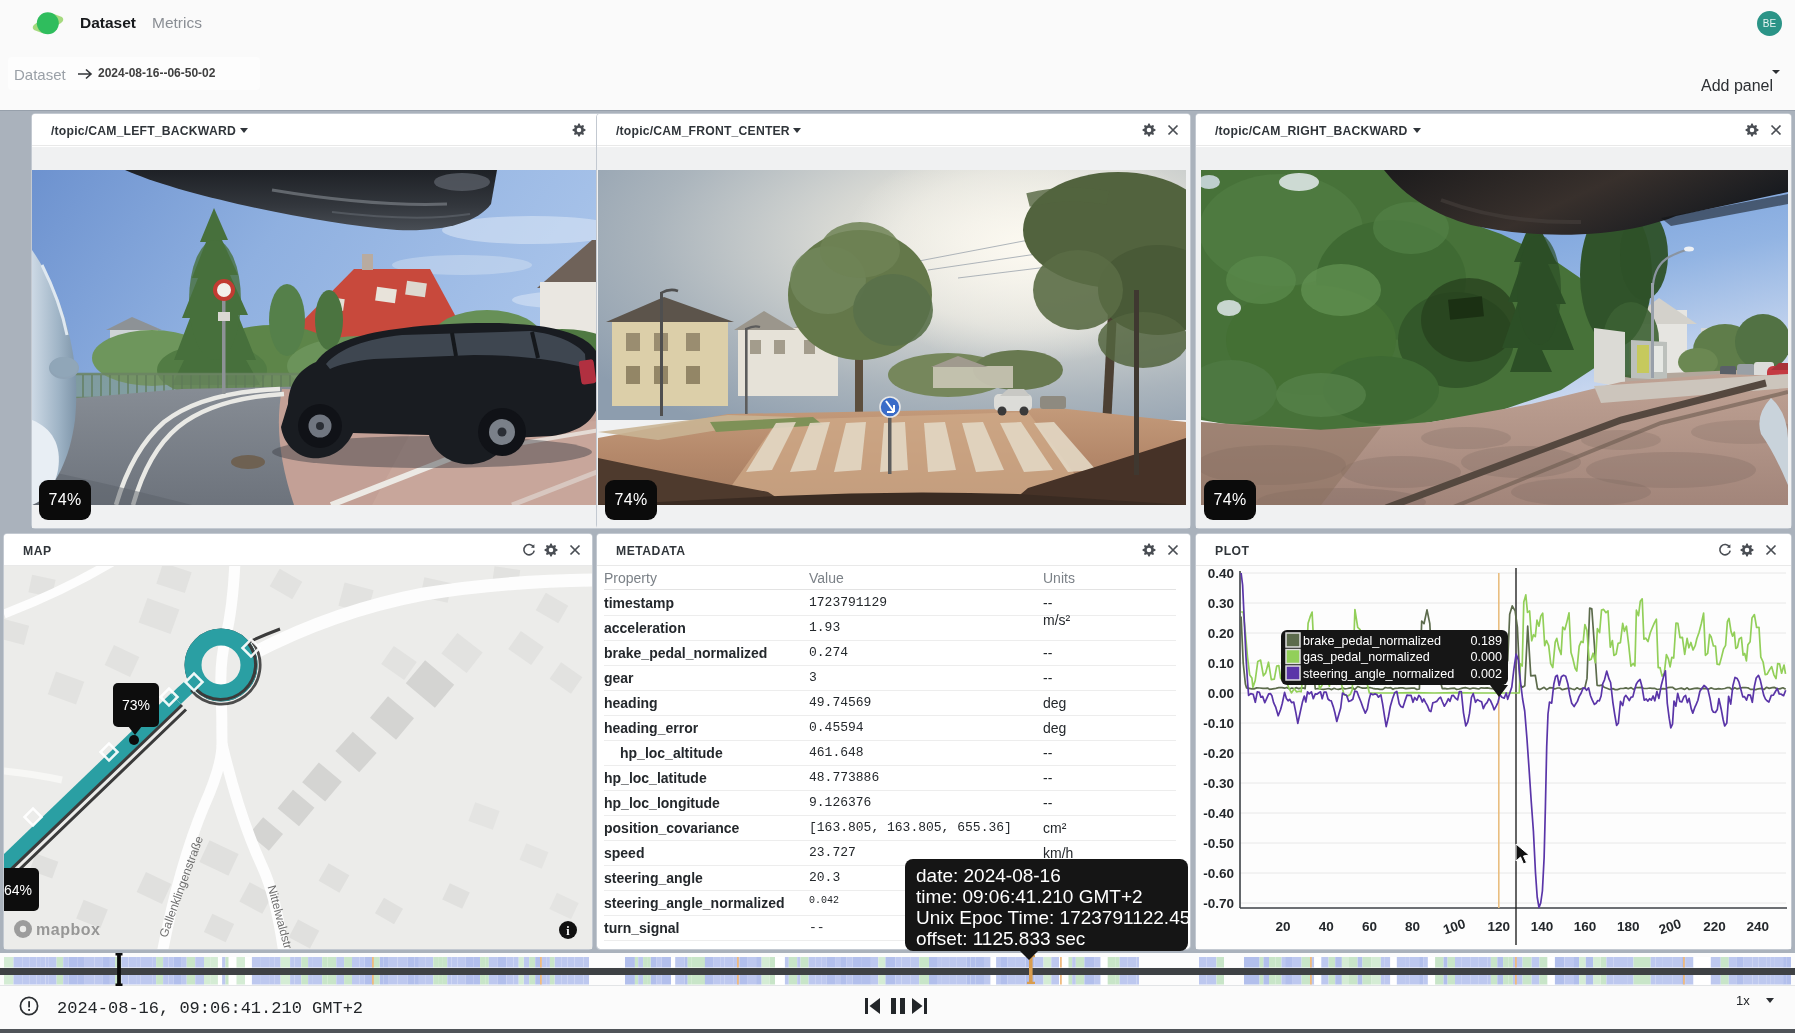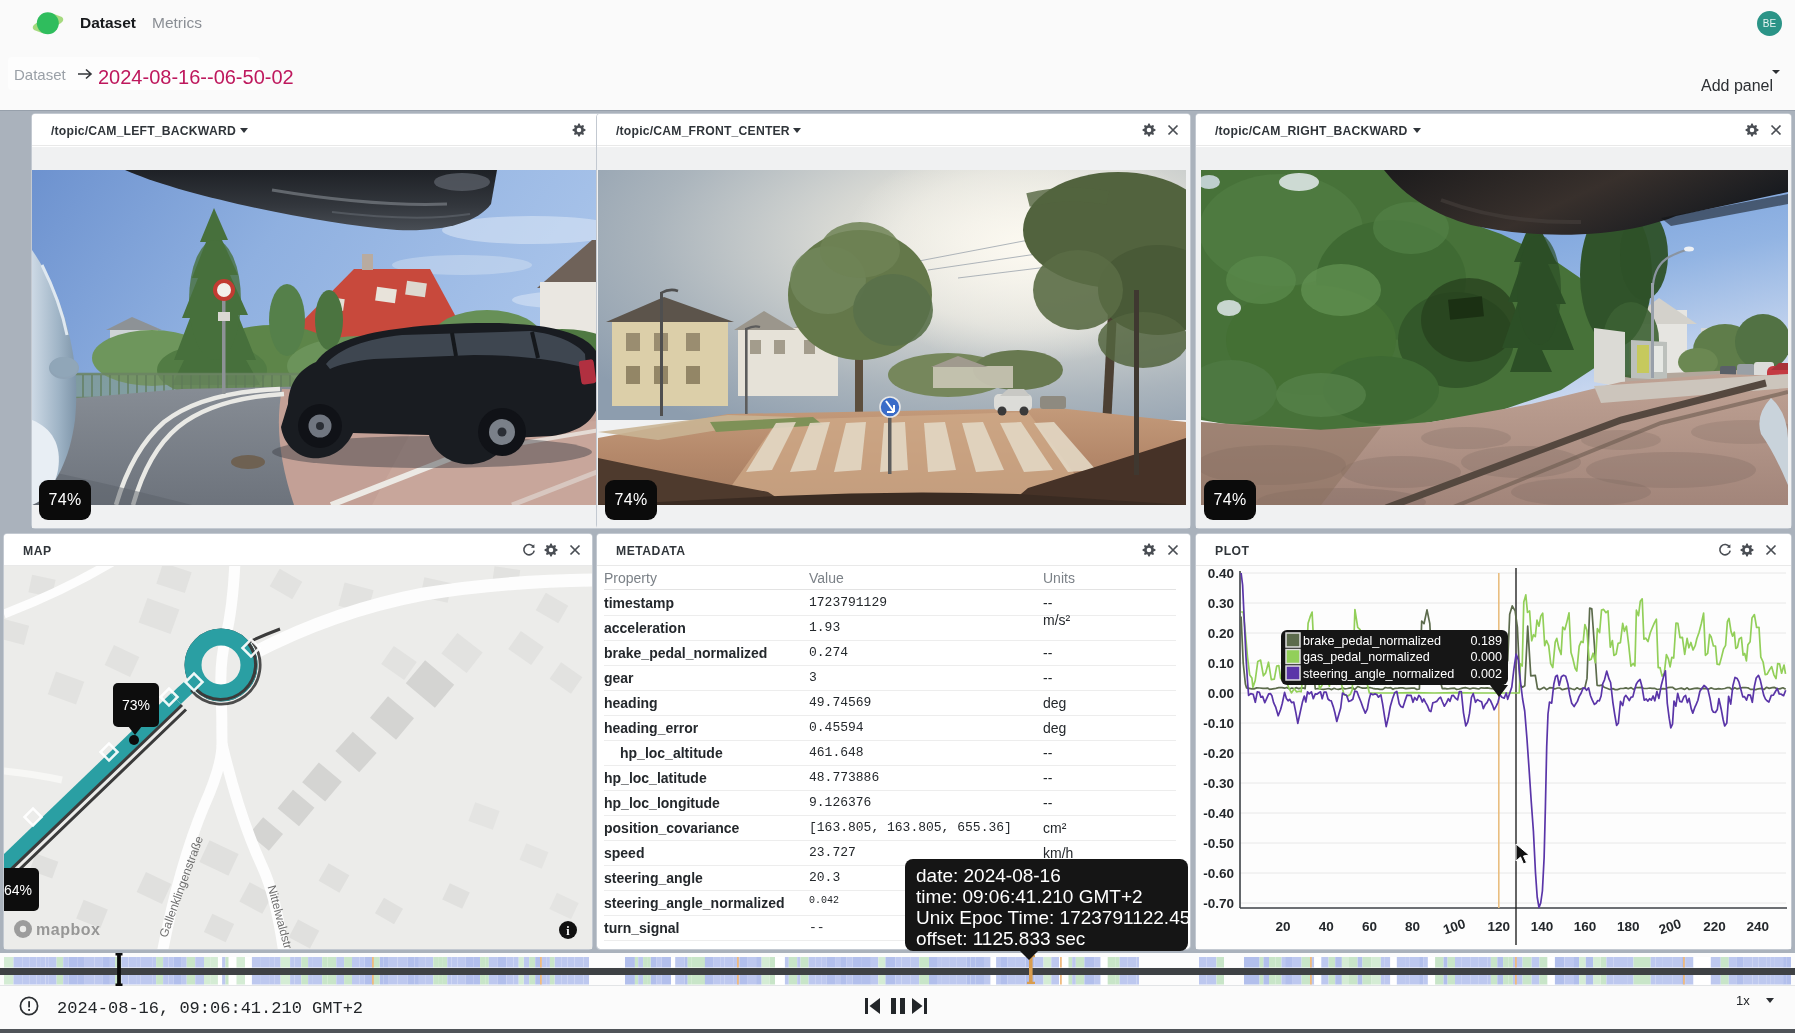--- a/index.html
+++ b/index.html
@@ -30,21 +30,21 @@
 </svg>
 <div class="abs" style="left:80px;top:14px;font-size:15.5px;font-weight:700;color:#17191c;">Dataset</div>
 <div class="abs" style="left:152px;top:14px;font-size:15.5px;color:#8a8e94;">Metrics</div>
 <div class="abs" style="left:1757px;top:11px;width:25px;height:25px;border-radius:50%;background:#2b9487;color:#e8f4f2;font-size:10px;text-align:center;line-height:25px;">BE</div>
 
 <div class="abs" style="left:8px;top:57px;width:252px;height:33px;background:#fdfdfd;border-radius:4px;"></div>
 <div class="abs" style="left:14px;top:66px;font-size:15px;color:#9aa0a7;">Dataset</div>
 <svg class="abs" style="left:76px;top:67px;" width="18" height="14" viewBox="0 0 18 14">
       <path d="M2,7 H15 M10,2.5 L15,7 L10,11.5" stroke="#33363a" stroke-width="1.6" fill="none"></path>
     </svg>
-<div class="abs" style="left:98px;top:66px;font-size:20px;color:#be185d;">2024-08-16--06-50-02</div>
+<div class="abs" style="left:98px;top:66px;font-size:12px;color:#404040;font-weight:bold;">2024-08-16--06-50-02</div>
 <div class="abs" style="left:1701px;top:77px;font-size:16px;color:#2c2f33;">Add panel</div>
 <div class="abs pcaret" style="left:1772px;top:70px;border-top-color:#2c2f33;border-left-width:4px;border-right-width:4px;border-top-width:4.5px;"></div>
 
 <div class="abs" id="gridbg"></div>
 
 <div class="panel" style="left:4px;top:114px;width:588px;height:414px;margin-left:28px;">
   <div class="phead">
     <div class="ptitle" style="left:19px;">/topic/CAM_LEFT_BACKWARD</div>
     <div class="pcaret" style="left:208px;"></div>
     <svg class="pico" style="left:540px;" viewBox="-8 -8 16 16">

